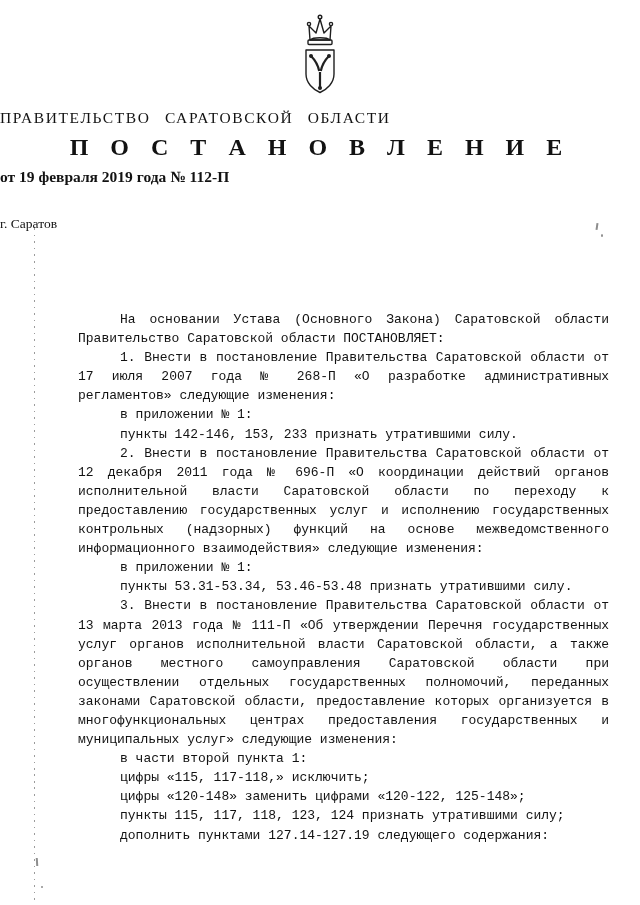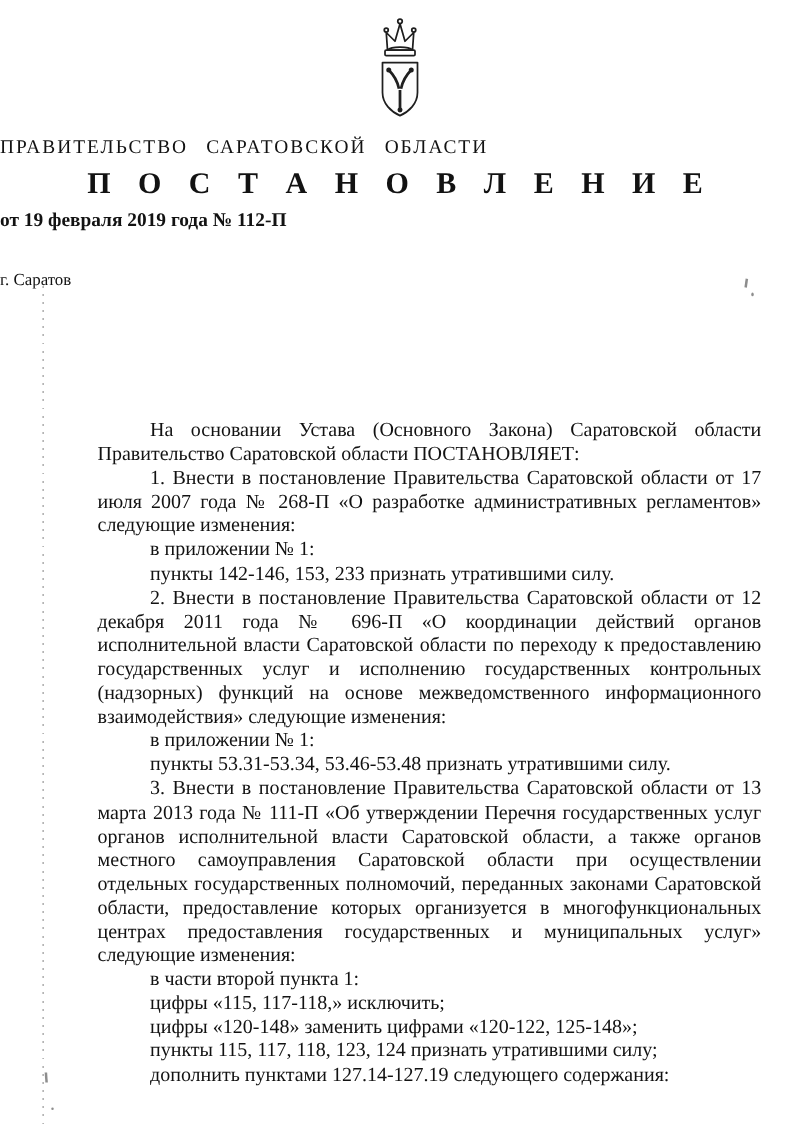--- a/index.html
+++ b/index.html
@@ -47,24 +47,25 @@
     margin-top:16px;
   }
   .subject {
     position:absolute; top:251px; left:78px; width:532px;
     font-weight:bold;
     font-size:15.5px;
     line-height:21px;
     white-space:pre-line;
   }
   .body-text {
-    position:absolute; top:335px; left:78px; width:531px;
-    font-size:16px;
+    position:absolute; top:310px; left:78px; width:531px;
+    font-size:13px;
     line-height:19.1px;
     text-align:justify;
+    font-family:Liberation Mono, monospace;
   }
   .body-text p { text-indent:42px; margin:0; }
 
   
   .artifact-vline {
     position:absolute; left:34px; top:222px; width:1px; height:683px;
     background-image:repeating-linear-gradient(to bottom,
       #9b9b9b 0 1.5px, transparent 1.5px 6.5px);
   }
   .speck { position:absolute; background:#8d8d8d; }

